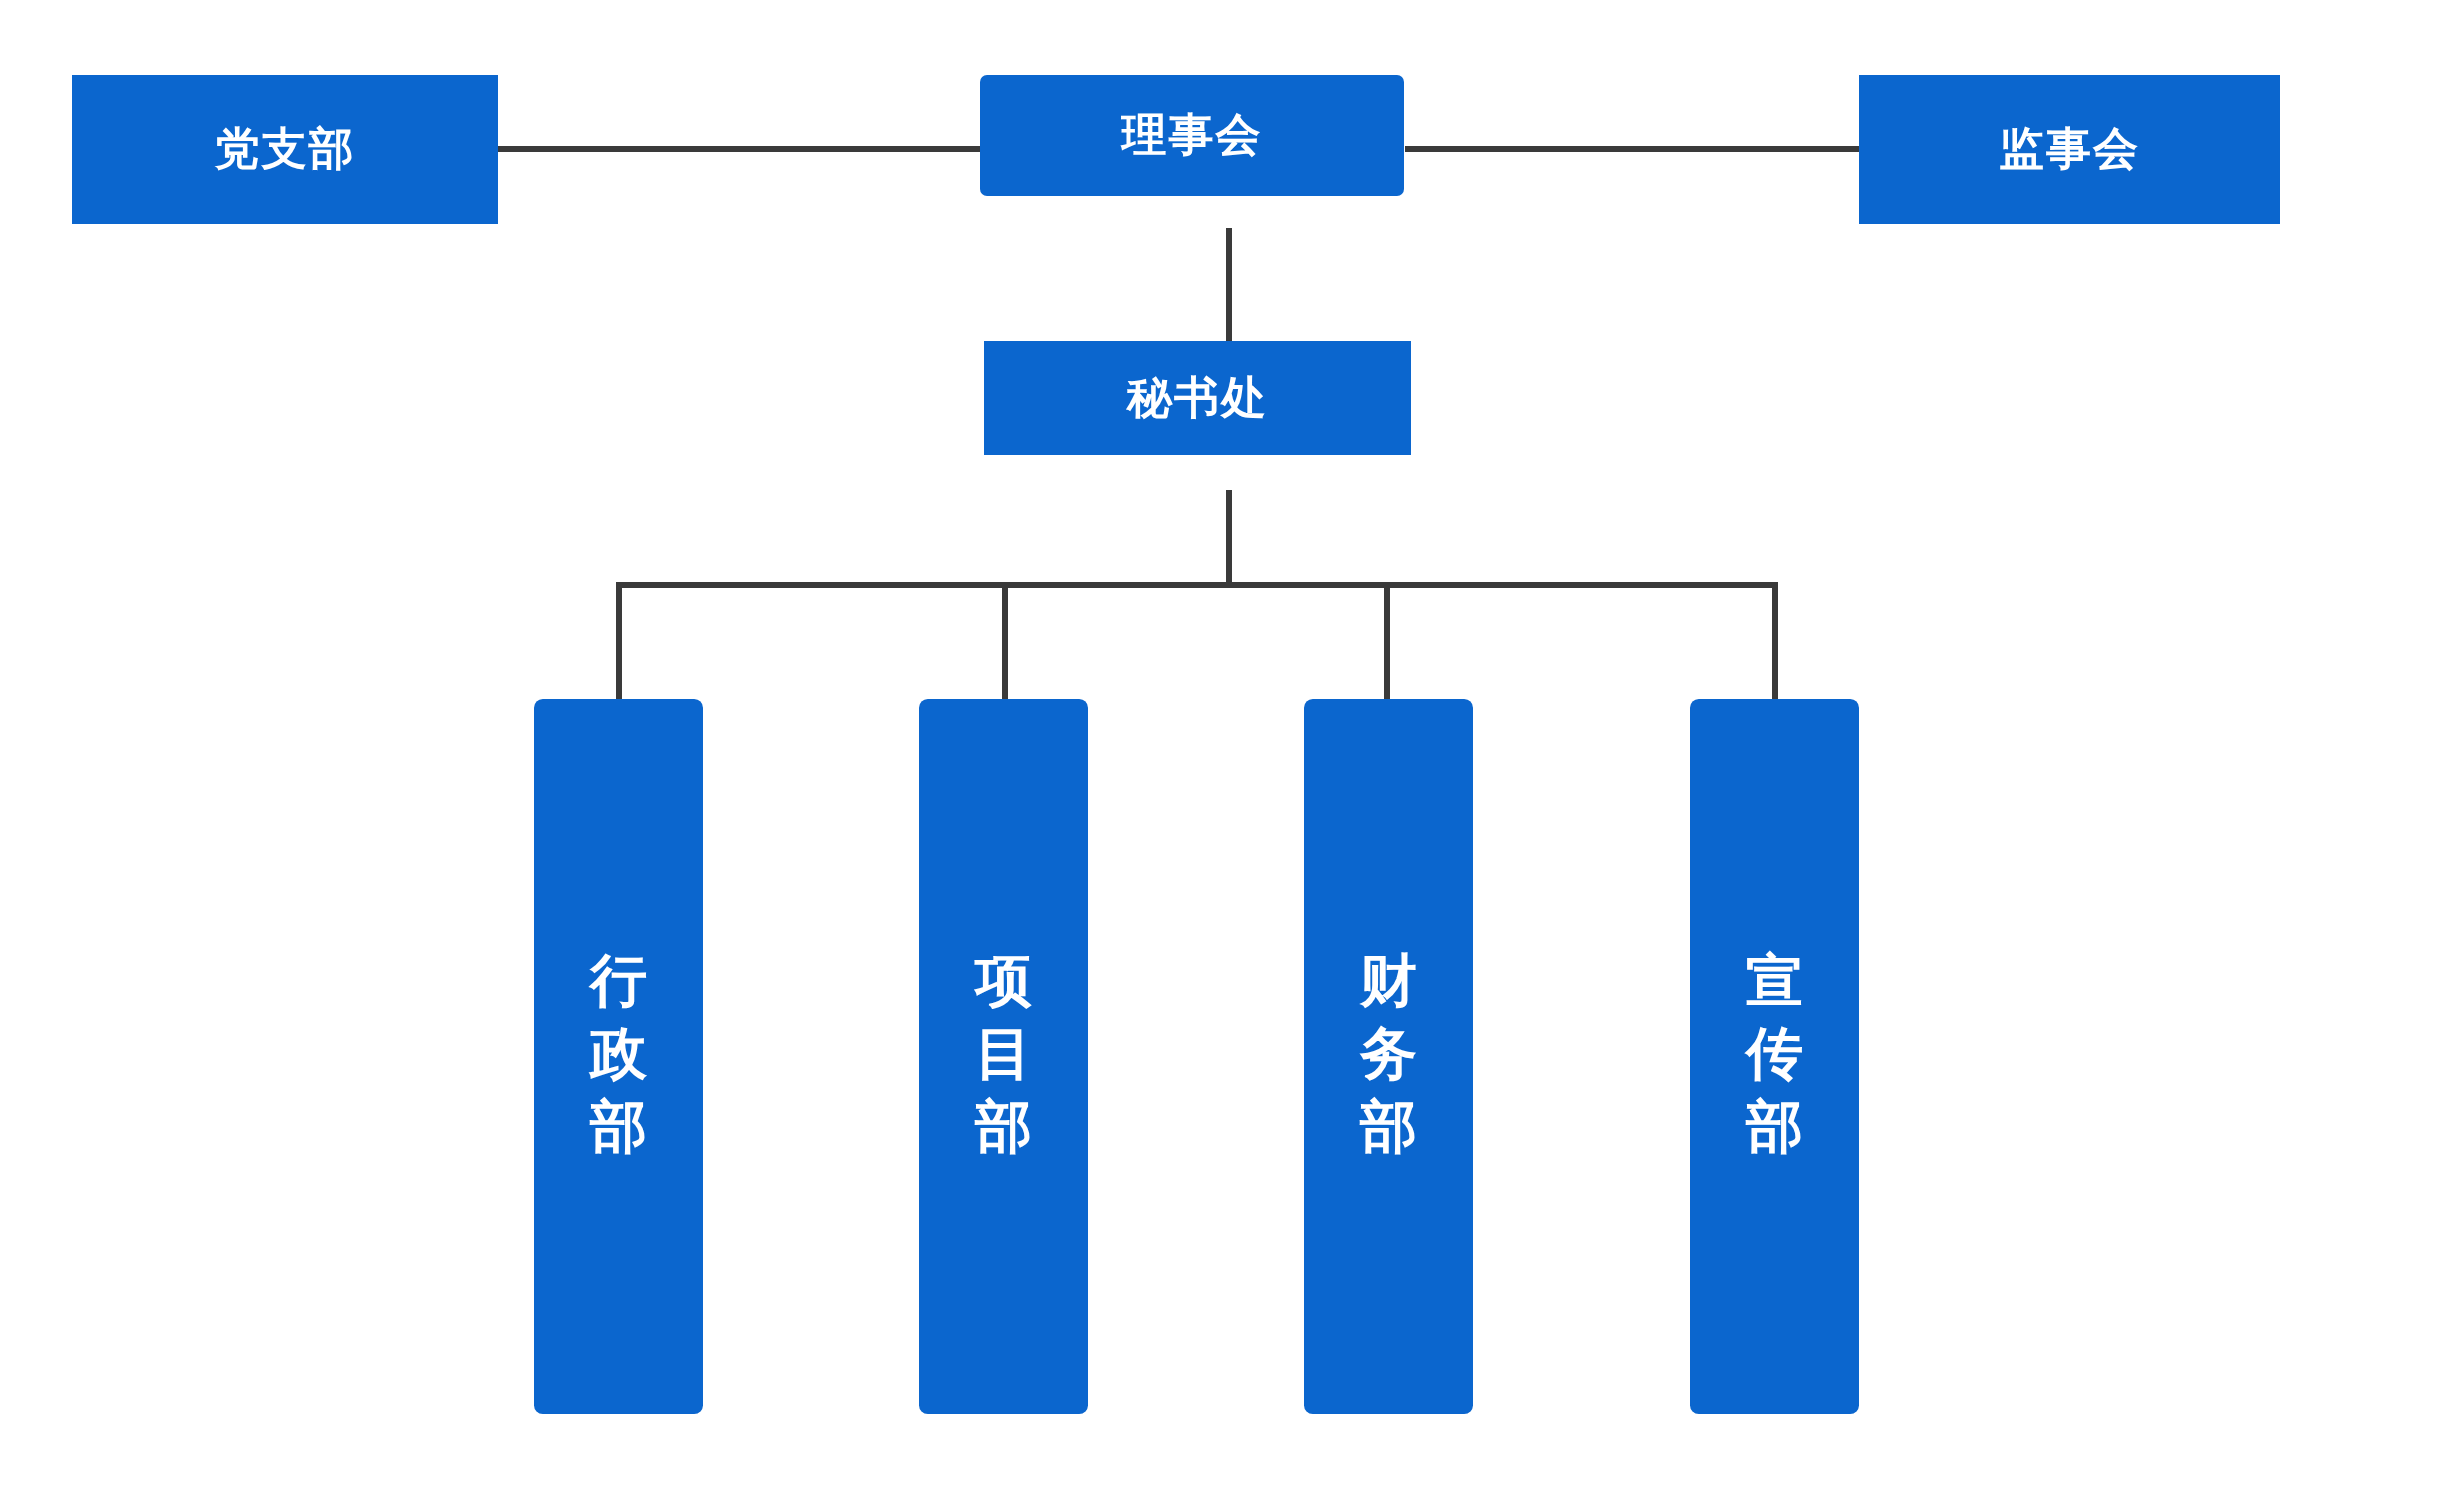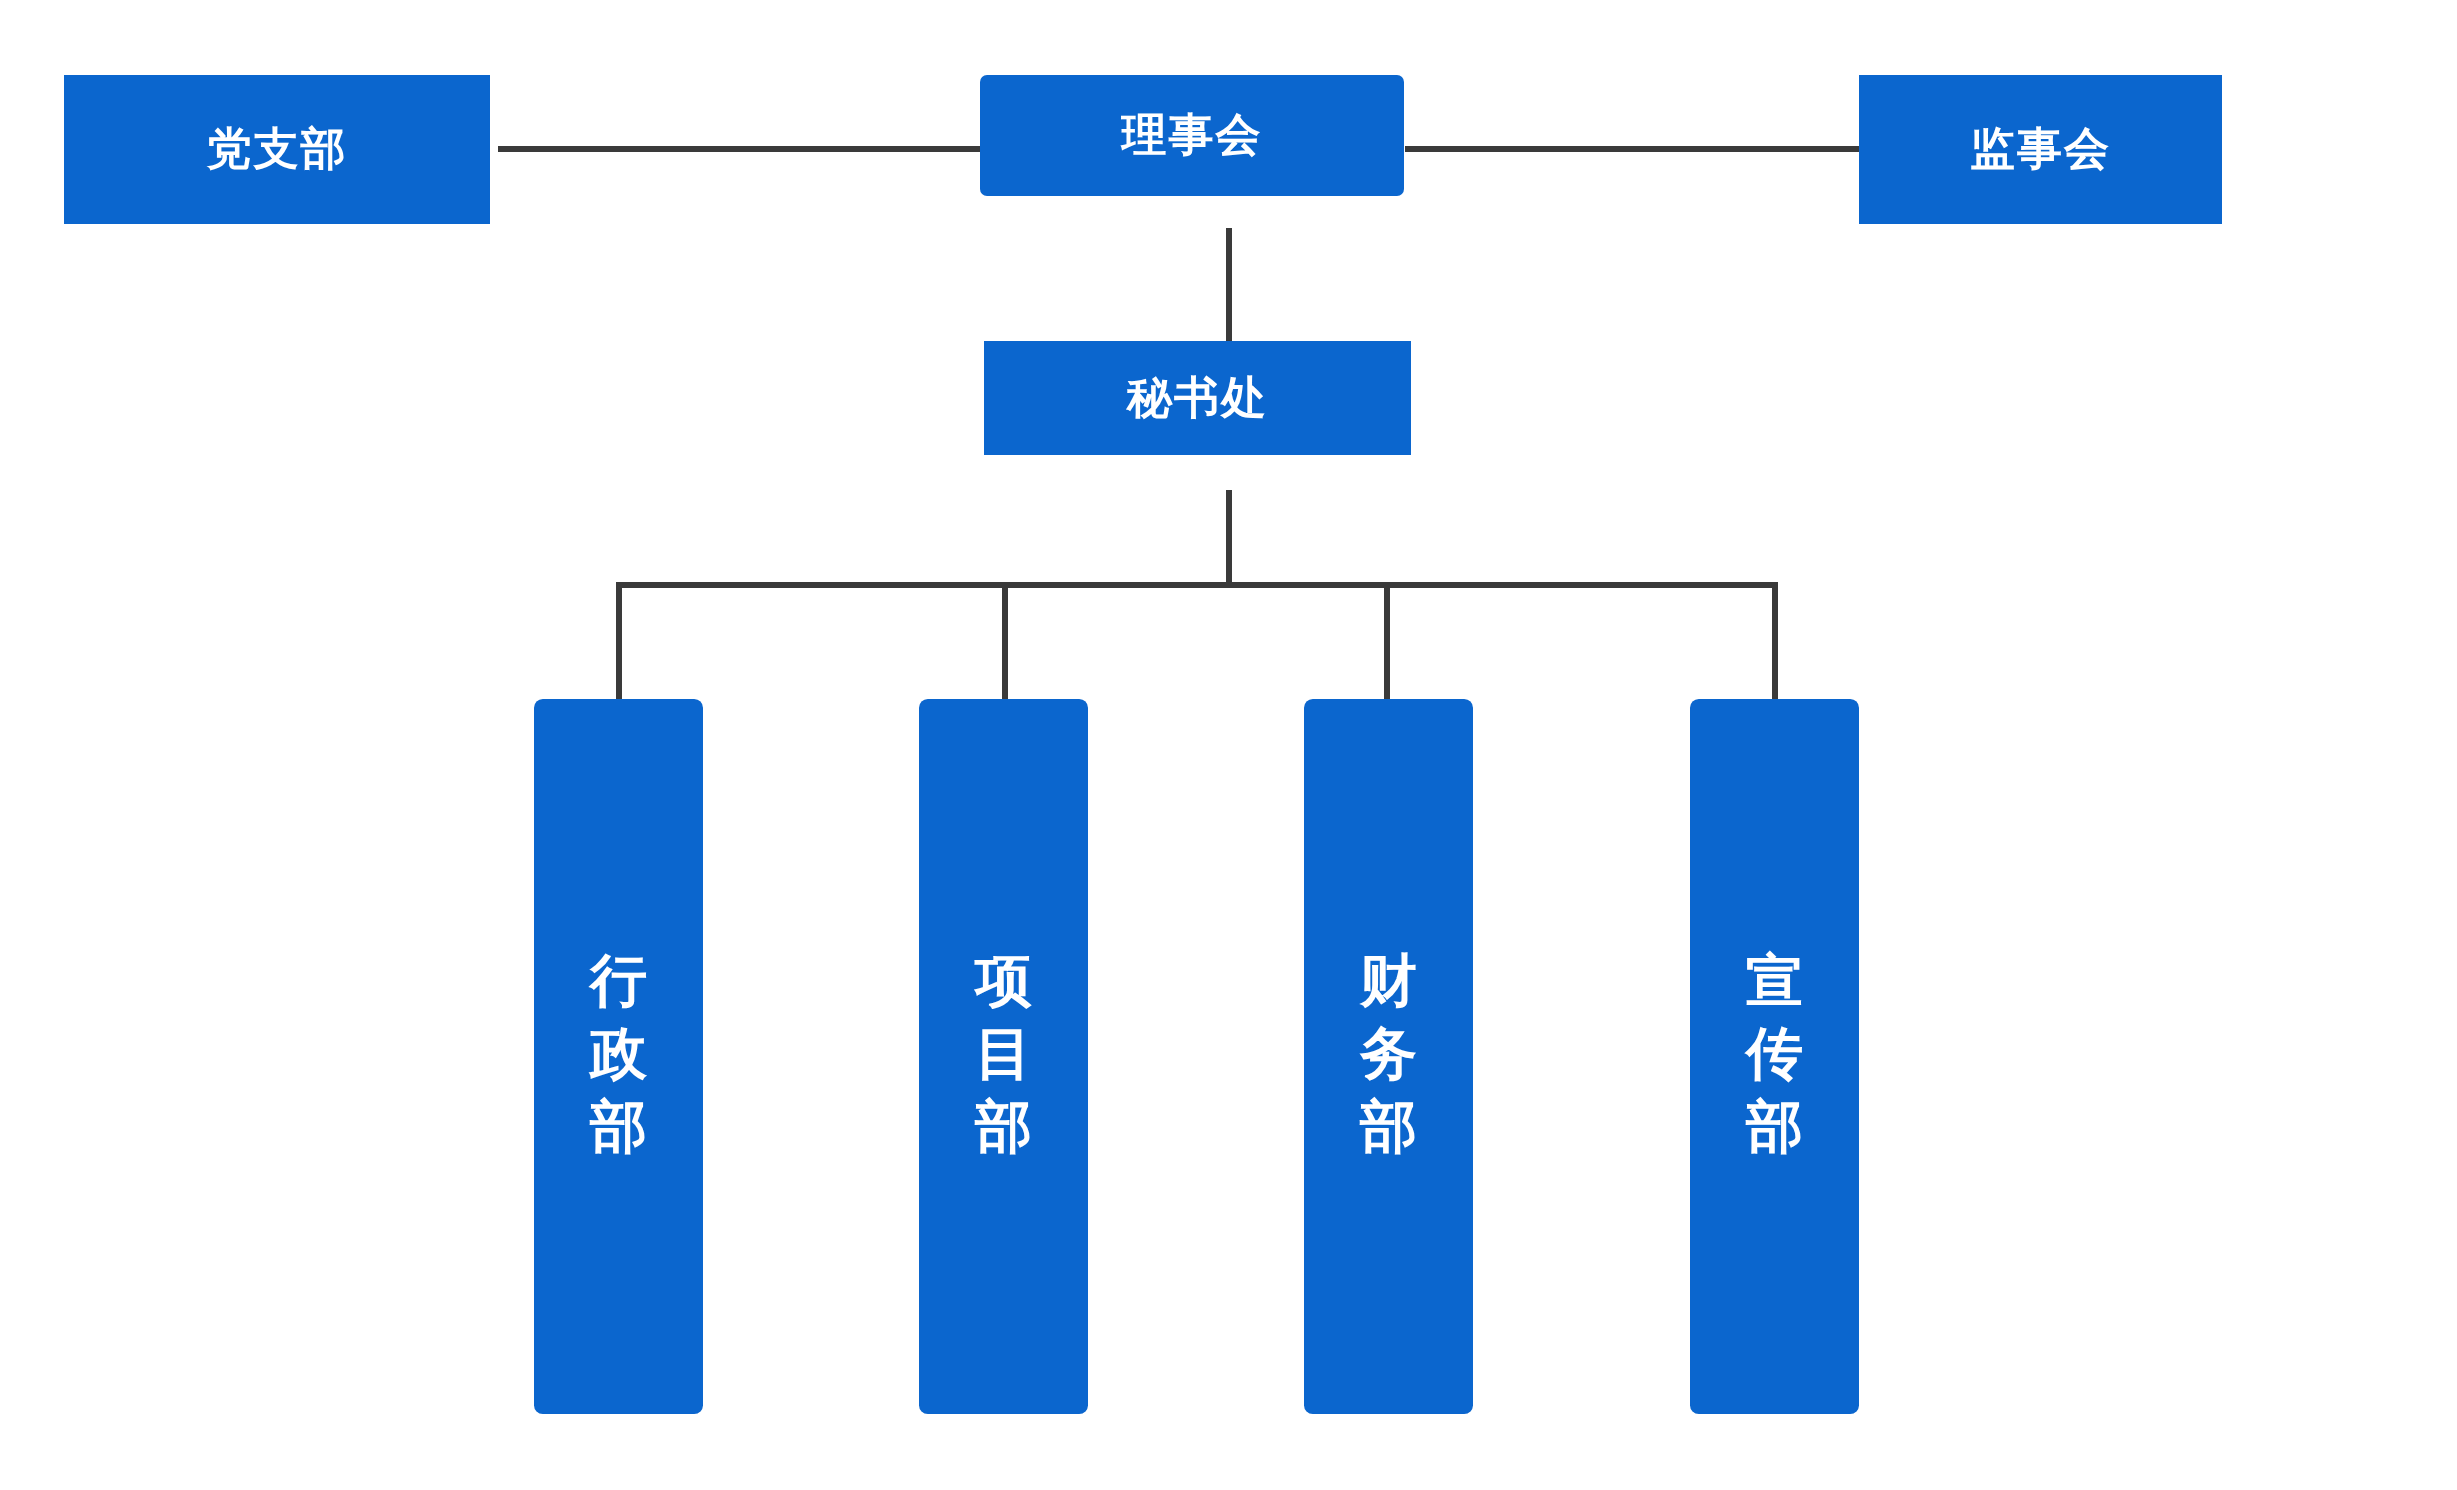--- a/index.html
+++ b/index.html
@@ -81,29 +81,29 @@
 
   <div class="vline" style="left:1226px; top:490px; height:98px;"></div>
 
   <div class="hline" style="left:616px; top:582px; width:1162px;"></div>
 
   <div class="vline" style="left:616px; top:582px; height:118px;"></div>
   <div class="vline" style="left:1002px; top:582px; height:118px;"></div>
   <div class="vline" style="left:1384px; top:582px; height:118px;"></div>
   <div class="vline" style="left:1772px; top:582px; height:118px;"></div>
 
-  <div class="node top" style="left:64px; top:75px; width:426px; height:149px;">
+  <div class="node top" style="left:72px; top:75px; width:426px; height:149px;">
     <span>党支部</span>
   </div>
 
   <div class="node top" style="left:980px; top:75px; width:424px; height:121px;border-radius:7px;">
     <span>理事会</span>
   </div>
 
-  <div class="node top" style="left:1859px; top:75px; width:363px; height:149px;">
+  <div class="node top" style="left:1859px; top:75px; width:421px; height:149px;">
     <span>监事会</span>
   </div>
 
   <div class="node top" style="left:984px; top:341px; width:427px; height:114px;">
     <span>秘书处</span>
   </div>
 
   <div class="node vertical rounded" style="left:534px; top:699px; width:169px; height:715px;">
     <span class="vlabel">
       <span>行</span>

